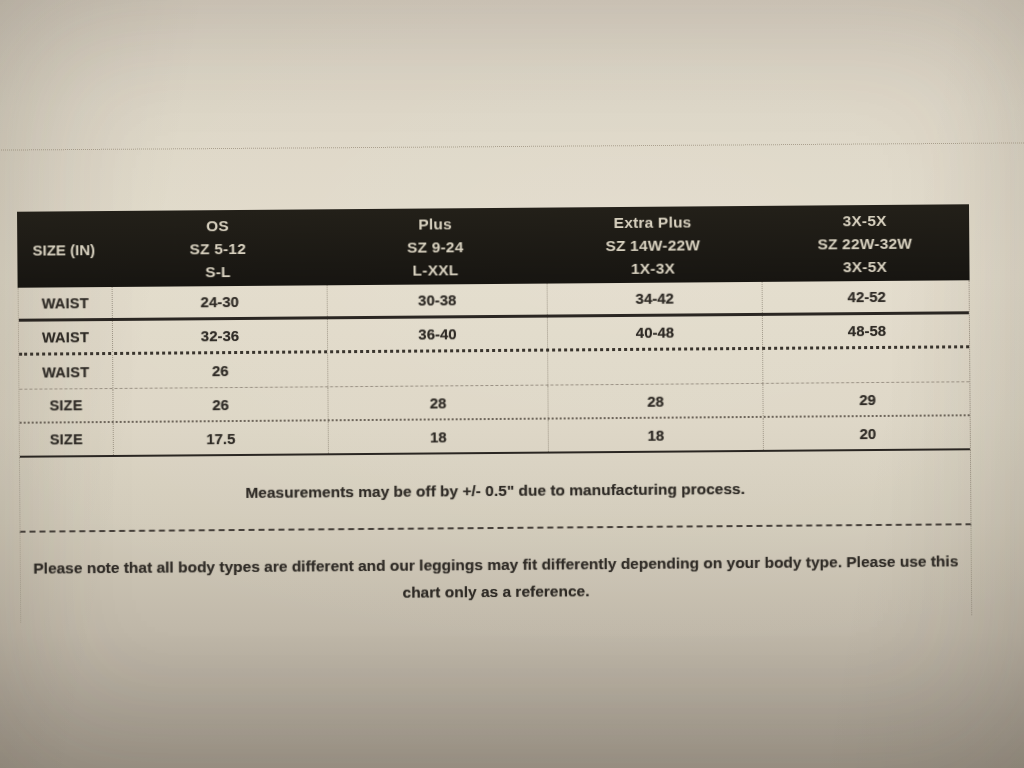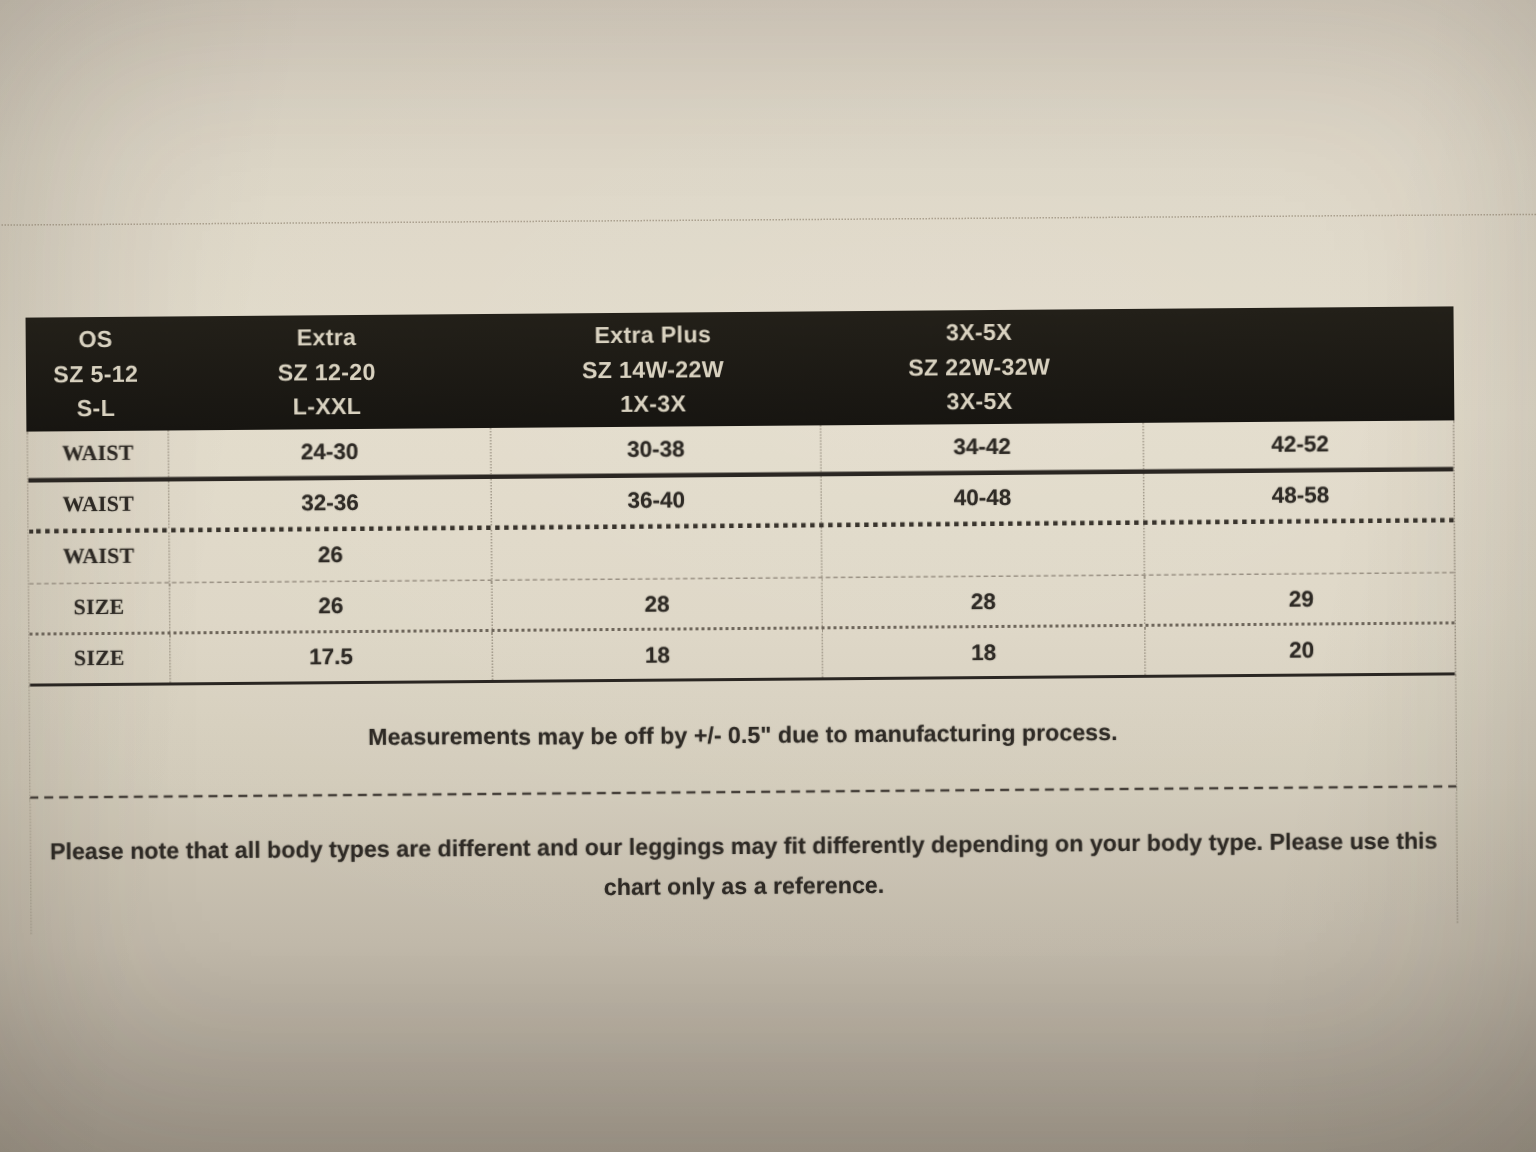--- a/index.html
+++ b/index.html
@@ -64,21 +64,21 @@
   .tbody {
     border-left: 1px dotted rgba(105,96,82,0.40);
     border-right: 1px dotted rgba(105,96,82,0.65);
   }
   .trow { height: 34px; }
   .trow > div {
     display: flex; align-items: center; justify-content: center;
     font-weight: bold; font-size: 15px; height: 100%;
   }
   .trow > div + div { border-left: 1px dotted rgba(105,96,82,0.55); }
-  .trow .rlabel { font-size: 14.5px; letter-spacing: 0.2px; font-family: Liberation Serif, serif; }
+  .trow .rlabel { font-size: 14.5px; letter-spacing: 0.2px; }
 
   .row-waist  { border-bottom: 3px solid #2a2622; }
   .row-hips   { border-bottom: 3px dotted #39342d; }
   .row-inseam { border-bottom: 1px dashed #9a9184; }
   .row-full   { border-bottom: 2px dotted #6e665b; }
   .row-capri  { border-bottom: 2.5px solid #2a2622; }
 
   
   .note-row {
     height: 75px;
@@ -102,28 +102,29 @@
 <body>
 
 <div class="photo">
   <div class="fold-line"></div>
 
   <div class="doc">
 
     <div class="size-table">
 
       <div class="grid-row thead">
+        <div class="corner">SIZE (IN)</div>
         <div class="colhead">
           <span>OS</span>
           <span>SZ 5-12</span>
           <span>S-L</span>
         </div>
         <div class="colhead">
-          <span>Extra</span>
-          <span>SZ 12-20</span>
+          <span>Plus</span>
+          <span>SZ 9-24</span>
           <span>L-XXL</span>
         </div>
         <div class="colhead">
           <span>Extra Plus</span>
           <span>SZ 14W-22W</span>
           <span>1X-3X</span>
         </div>
         <div class="colhead">
           <span>3X-5X</span>
           <span>SZ 22W-32W</span>

